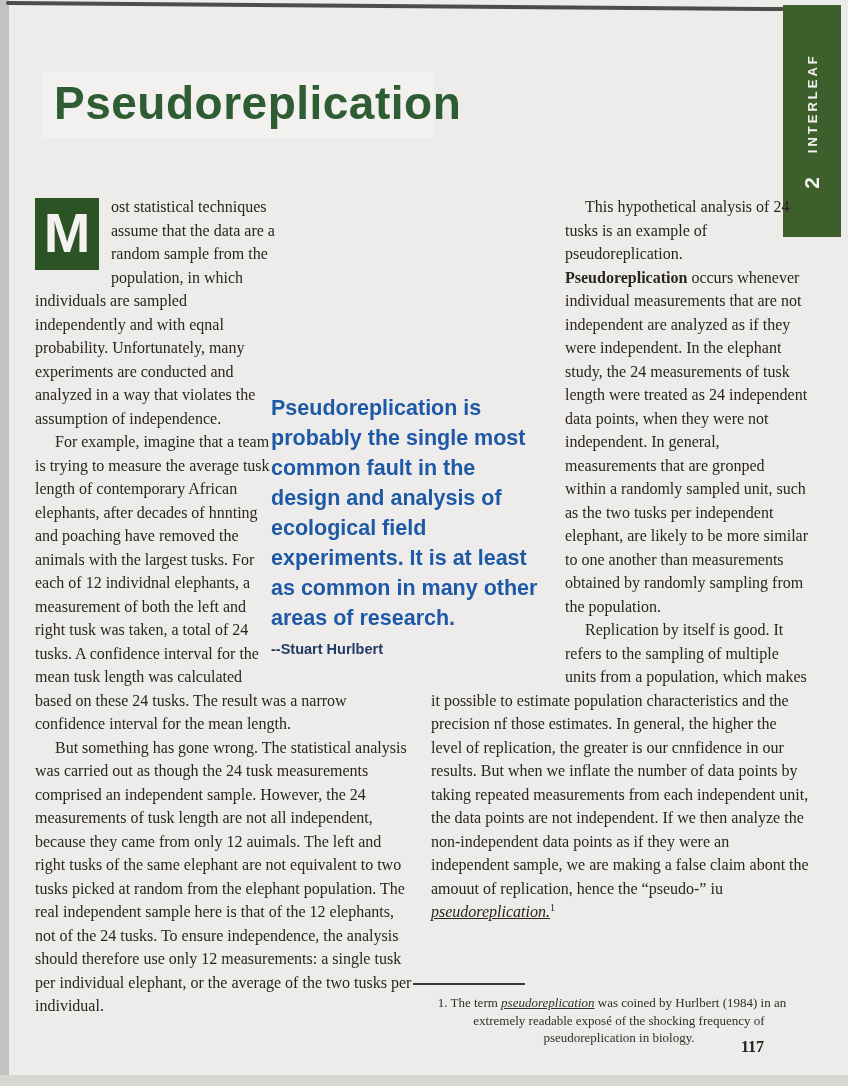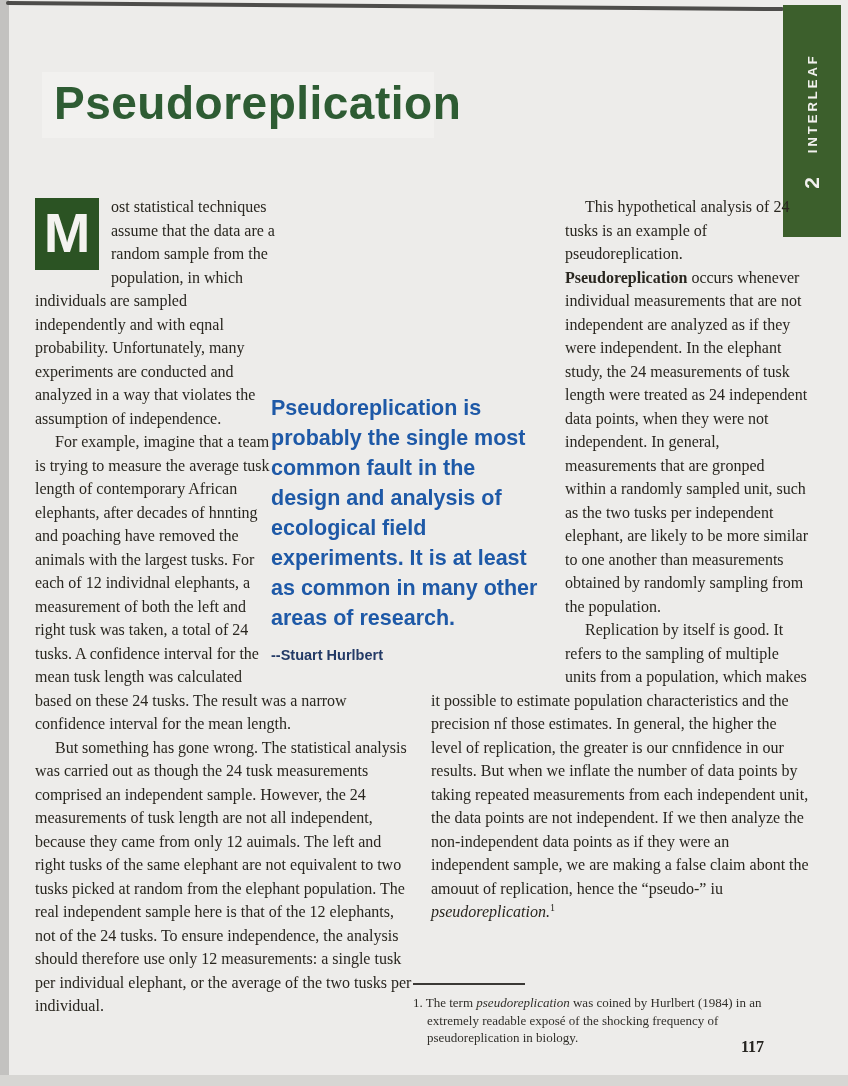--- a/index.html
+++ b/index.html
@@ -30,32 +30,32 @@
   .para{margin:0;}
   .para.indent{text-indent:20px;}
   .spacer-l{float:right;width:134px;height:300px;margin-top:190px;}
   .spacer-r{float:left;width:134px;height:325px;margin-top:165px;}
 
   .dropcap{float:left;width:64px;height:72px;margin:3px 12px 2px 0;background:#2b5323;
     color:#f4f3f0;font-family:"Liberation Sans", sans-serif;font-weight:bold;
     font-size:56px;line-height:70px;text-align:center;}
 
   .bold-inline{font-weight:bold;}
-  .italic-inline{font-style:italic;}
+  .italic-inline{font-style:italic;text-decoration:underline;}
   .sup{vertical-align:super;font-size:10px;line-height:0;}
 
   .pullquote{position:absolute;left:271px;top:393px;width:278px;}
   .pullquote-text{margin:0;font-family:"Liberation Sans", sans-serif;font-weight:bold;
     font-size:21.5px;line-height:30px;color:#1e59a7;}
-  .pullquote-attr{margin-top:14px;font-family:"Liberation Sans", sans-serif;font-weight:bold;
+  .pullquote-attr{margin-top:8px;font-family:"Liberation Sans", sans-serif;font-weight:bold;
     font-size:14.5px;color:#233a66;}
 
   .footnote-block{position:absolute;left:413px;top:983px;width:398px;}
   .footnote-rule{width:112px;height:0;border-top:2px solid #3a3835;margin:0 0 9px 0;}
-  .footnote{margin:0;font-size:13px;line-height:17.5px;color:#312f2a;padding-left:14px;text-indent:-14px;}
+  .footnote{margin:0;font-size:13px;line-height:17.5px;color:#312f2a;padding-left:14px;text-indent:-14px;text-align:center;}
 
   .page-number{position:absolute;left:741px;top:1038px;font-size:16px;font-weight:bold;color:#262420;}
 </style>
 </head>
 <body>
 
 <div class="scan-left"></div>
 <div class="top-line"></div>
 <div class="bottom-strip"></div>
 <div class="title-highlight"></div>

